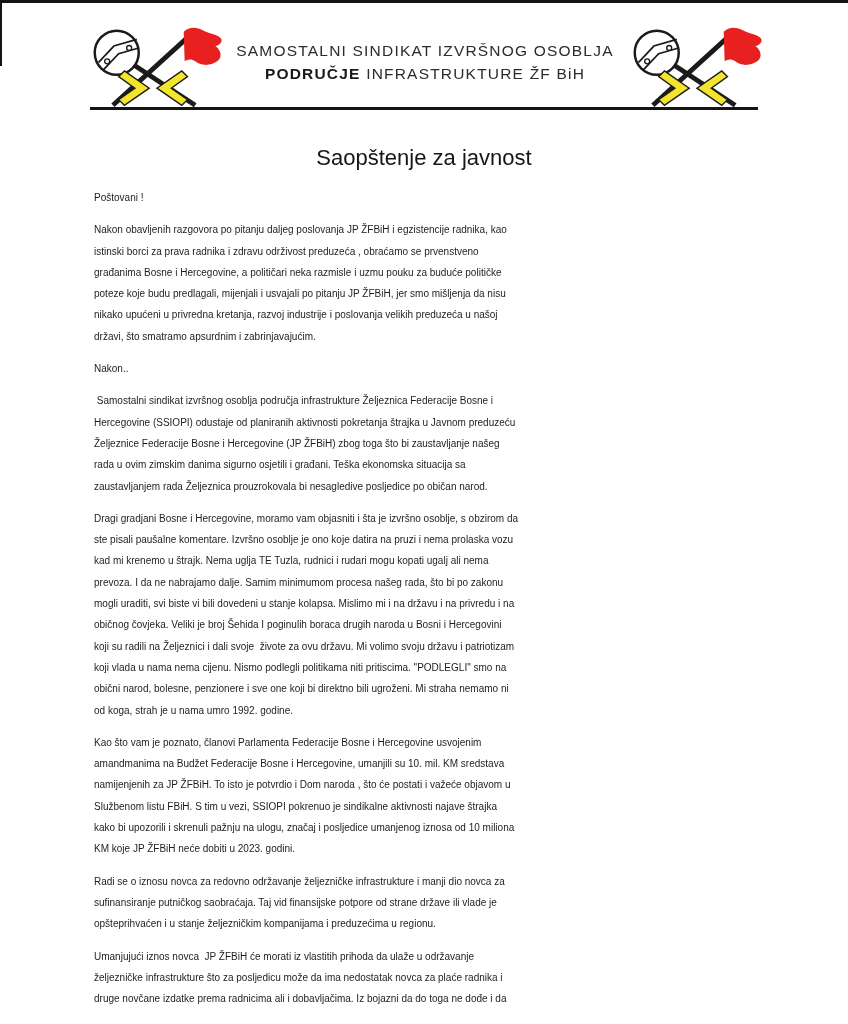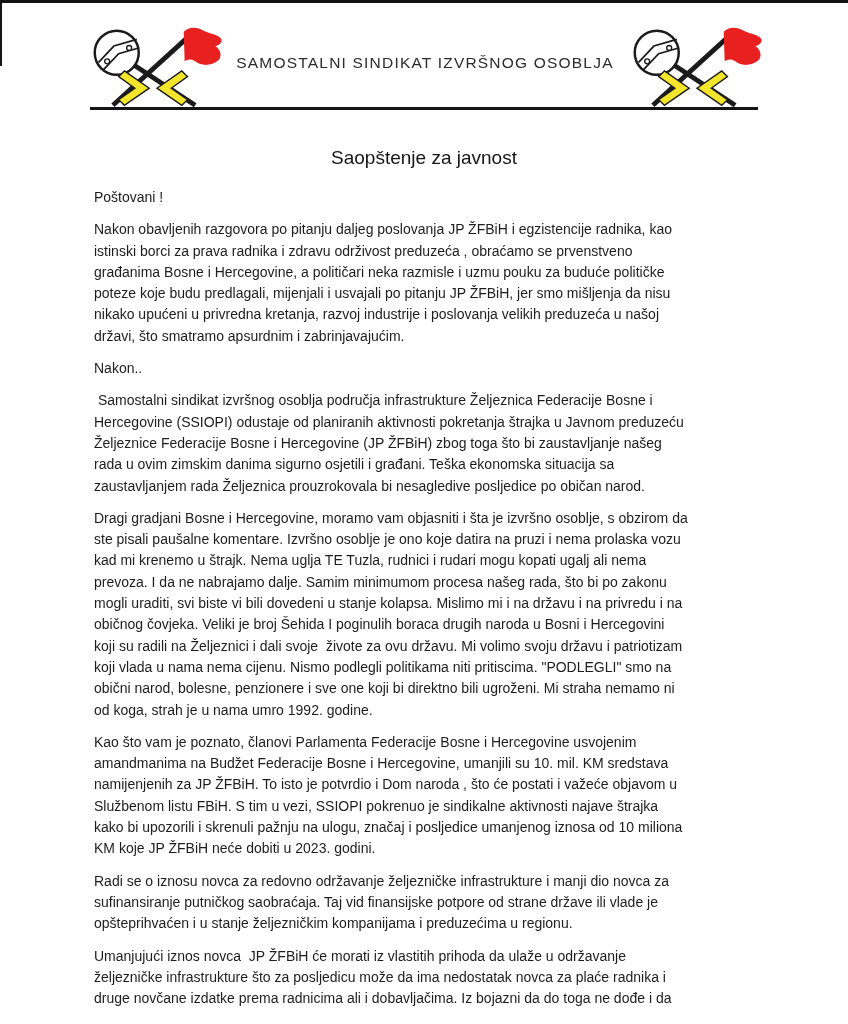--- a/index.html
+++ b/index.html
@@ -26,29 +26,29 @@
     color:#2b2b2b;white-space:nowrap;
     padding-bottom:14px;
   }
   .org-name .bold{font-weight:700;color:#1a1a1a;}
   .header-rule{
     position:absolute;top:107px;left:90px;width:668px;height:3px;background:#141414;
   }
 
   .doc-title{
     position:absolute;top:144px;left:0;width:848px;
-    text-align:center;font-size:19px;line-height:28px;color:#161616;
+    text-align:center;font-size:22px;line-height:28px;color:#161616;
   }
 
   .body-text{
     position:absolute;top:187px;left:94px;width:712px;
   }
   .body-text p{
     margin:0 0 11px 0;
-    font-size:14px;line-height:21.3px;
+    font-size:10px;line-height:21.3px;
     white-space:pre-wrap;
     color:#1d1d1d;
   }
 </style>
 </head>
 <body>
 
 <div class="page">
 
   <div class="scan-edge-top"></div>
@@ -70,20 +70,21 @@
       </g>
       <path d="M 100 7 C 106 1 114 2 121 6 C 129 10 136 10 139 14 C 141 17 138 21 133 22 C 139 26 141 34 135 38 C 128 43 118 43 112 38 C 108 35 104 36 101 38 Z" stroke-width="1.4" fill="#e8201f"></path>
       <g stroke="#1b1b1b" stroke-width="1.4">
         <polygon points="38,48 64,66 38,84 32,78 49,66 32,54" fill="#f3e42c"></polygon>
         <polygon points="98,48 72,66 98,84 104,78 87,66 104,54" fill="#f3e42c"></polygon>
       </g>
     </svg>
 
     <div class="org-name">
       <div>SAMOSTALNI SINDIKAT IZVRŠNOG OSOBLJA</div>
+      <div><span class="bold">PODRUČJE</span><span> INFRASTRUKTURE ŽF BiH</span></div>
     </div>
 
     <svg class="logo" viewBox="0 0 140 92" aria-hidden="true">
       <g>
         <line x1="30" y1="30" x2="112" y2="84" stroke-width="5" stroke="#1b1b1b"></line>
         <line x1="103" y1="14" x2="26" y2="84" stroke-width="5" stroke="#1b1b1b"></line>
       </g>
       <g>
         <circle cx="30" cy="29" r="23" fill="#ffffff" stroke="#1b1b1b" stroke-width="2.6"></circle>
         <path d="M 11 39 L 27 22 L 51 15" fill="none" stroke="#1b1b1b" stroke-width="1.8"></path>

